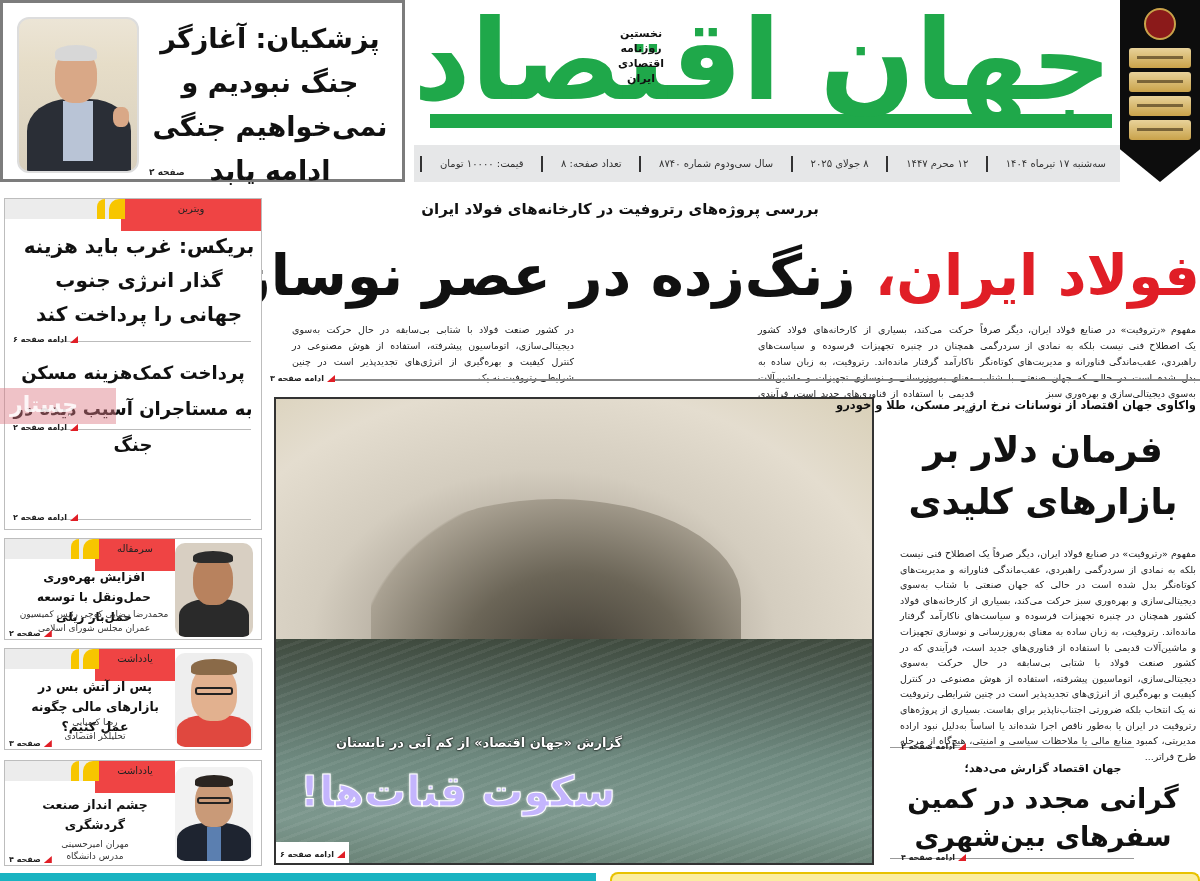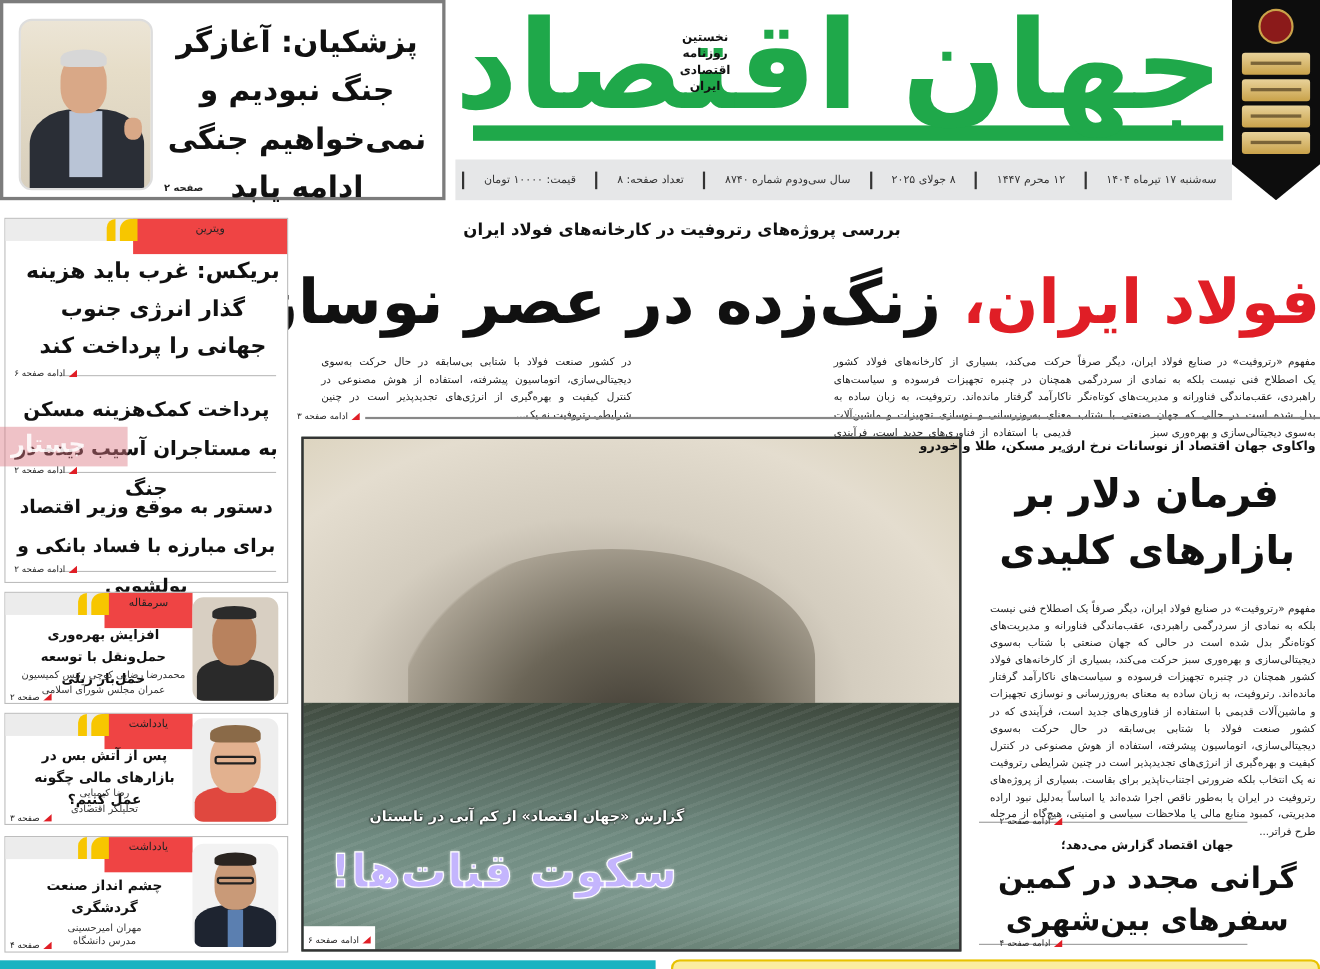--- a/index.html
+++ b/index.html
@@ -32,21 +32,21 @@
   #top-box .headline { position: absolute; right: 12px; top: 14px; width: 240px; text-align: center; font-size: 27px; font-weight: bold; line-height: 44px; color: #111; }
   #top-box .page-ref { position: absolute; left: 146px; top: 164px; font-size: 9px; font-weight: bold; color: #222; }
 
   
   #lead-kicker { left: 420px; top: 200px; width: 400px; text-align: center; font-size: 15px; font-weight: bold; color: #111; }
   #lead-headline { left: 280px; top: 236px; width: 920px; text-align: center; font-size: 56px; font-weight: bold; line-height: 80px; white-space: nowrap; color: #111; }
   #lead-headline .red { color: #e01e26; }
   .lead-col { top: 322px; width: 216px; font-size: 9.5px; line-height: 16px; color: #222; text-align: justify; }
   #lead-continue { left: 270px; top: 374px; width: 930px; height: 10px; }
   #lead-continue .rule { position: absolute; left: 62px; right: 0; top: 5px; height: 2px; background: #888; }
-  .cont { font-size: 8px; font-weight: normal; color: #222; white-space: nowrap; display: inline-flex; align-items: center; gap: 3px; }
+  .cont { font-size: 8px; font-weight: bold; color: #222; white-space: nowrap; display: inline-flex; align-items: center; gap: 3px; }
   .cont .tri { width: 8px; height: 7px; background: #e01e26; clip-path: polygon(0 100%, 100% 0, 100% 100%); display: inline-block; }
 
   
   .side-box { left: 4px; width: 258px; border: 1px solid #bdbdbd; background: #fff; }
   .tab-strip { position: absolute; left: 0; right: 0; top: 0; height: 20px; background: #ececec; }
   .tab { position: absolute; right: 0; top: 0; height: 32px; background: #ef4444; border-radius: 0 0 0 0; font-size: 10px; color: #222; text-align: center; line-height: 20px; }
   .tab::before { content: ""; position: absolute; left: -12px; top: 0; width: 16px; height: 20px; background: #f7c600; border-radius: 10px 0 0 0; }
   .tab::after { content: ""; position: absolute; left: -24px; top: 0; width: 8px; height: 20px; background: #f7c600; border-radius: 8px 0 0 0; }
   .side-head { position: absolute; text-align: center; font-weight: bold; color: #111; }
   .side-rule { position: absolute; height: 1px; background: #bbb; }
@@ -190,21 +190,20 @@
     <span>ادامه صفحه ۶</span>
   </span>
 
   <div class="side-head" style="left:6px;right:6px;top:156px;font-size:18px;line-height:36px">پرداخت کمک‌هزینه مسکن به مستاجران آسیب دیده در جنگ</div>
   <div class="side-rule" style="left:50px;right:10px;top:230px"></div>
   <span class="cont side-cont" style="left:8px;top:224px">
     <span class="tri"></span>
     <span>ادامه صفحه ۲</span>
   </span>
 
-  <div class="side-head" style="left:6px;right:6px;top:244px;font-size:17px;line-height:36px">دستور به موقع وزیر اقتصاد برای مبارزه با فساد بانکی و پولشویی</div>
   <div class="side-rule" style="left:50px;right:10px;top:320px"></div>
   <span class="cont side-cont" style="left:8px;top:314px">
     <span class="tri"></span>
     <span>ادامه صفحه ۲</span>
   </span>
 </div>
 <div id="gray-watermark" class="abs">
   <span>جستار</span>
 </div>
 

